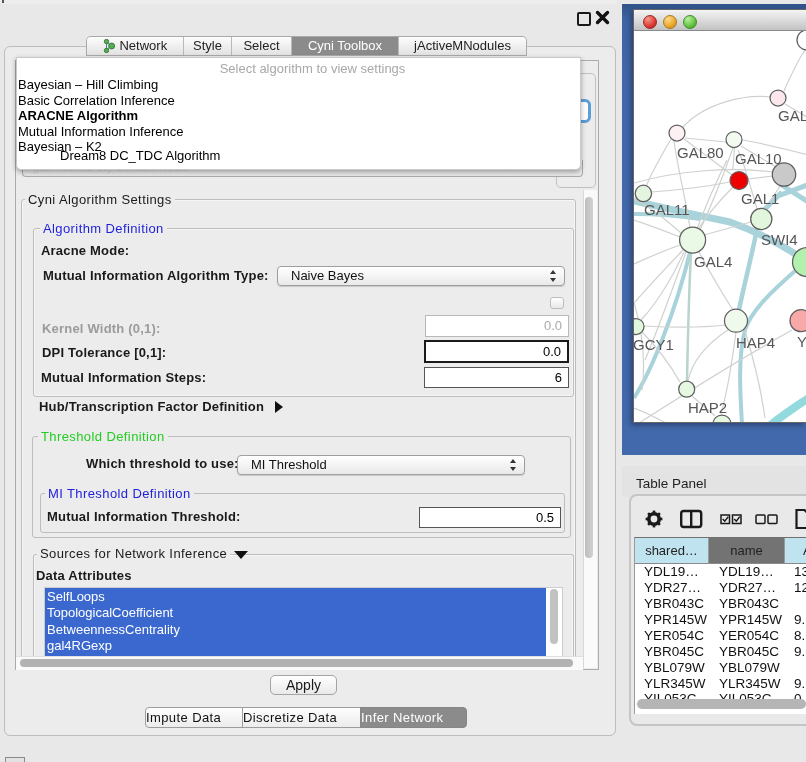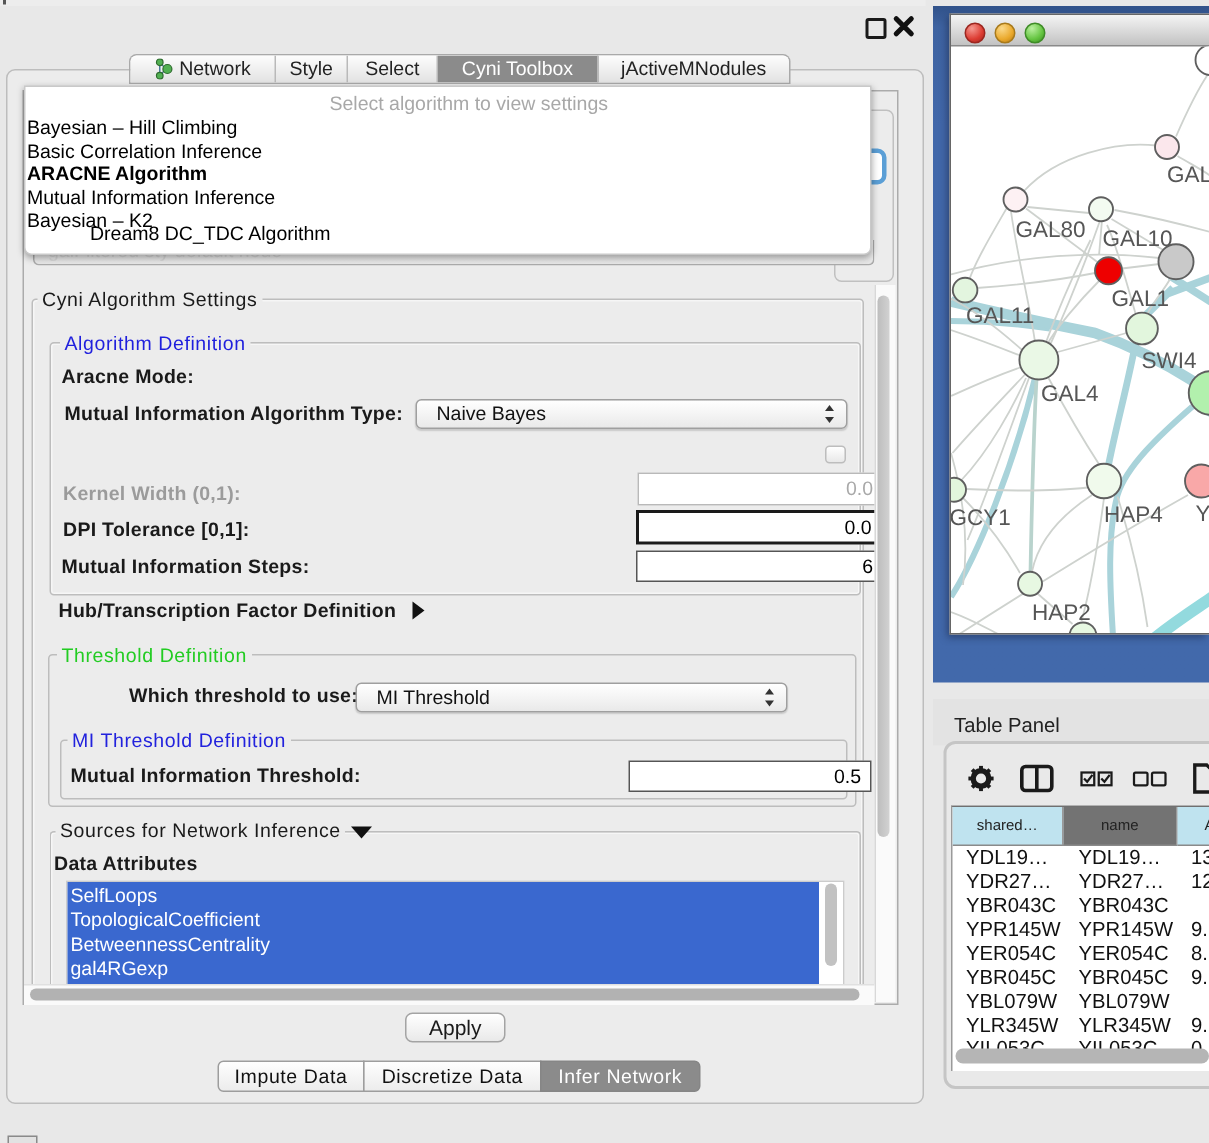--- a/index.html
+++ b/index.html
@@ -30,49 +30,49 @@
 
 .combo{position:absolute;background:linear-gradient(#ffffff,#f3f3f3 55%,#e9e9e9);
   border:1px solid #9f9f9f;border-radius:4px;height:18px;line-height:18px;
   padding-left:13px;font-size:13px;color:#111;box-shadow:0 1px 1px rgba(0,0,0,.15);}
 .combo .ar{position:absolute;right:7px;top:2px;width:7px;height:14px;}
 .combo .ar:before{content:"";position:absolute;left:0;top:1px;border:3px solid transparent;
   border-bottom:4.5px solid #333;border-top:none;}
 .combo .ar:after{content:"";position:absolute;left:0;bottom:1px;border:3px solid transparent;
   border-top:4.5px solid #333;border-bottom:none;}
 
-.tf{position:absolute;background:#fff;font-size:13px;text-align:right;padding-right:6px;padding-left:20px;}
+.tf{position:absolute;background:#fff;font-size:13px;text-align:right;padding-right:6px;}
 
 #dropdown{left:16px;top:57px;width:563px;height:111px;background:#fff;
   border:1px solid #c9c9c9;border-radius:0 0 5px 5px;box-shadow:0 2px 5px rgba(0,0,0,.35);z-index:50;}
 #dropdown .hint{position:absolute;left:0;right:0;top:3px;text-align:center;color:#a8a8a8;padding-left:28px;}
 #dropdown .it{position:absolute;left:1px;font-size:13px;color:#000;white-space:nowrap;}
 #dropdown .itb{font-weight:bold;}
 
 .btab{position:absolute;height:21px;line-height:20px;background:linear-gradient(#fefefe,#ececec);
-  border:1px solid #9d9d9d;font-size:13px;letter-spacing:.4px;color:#111;text-align:center;box-sizing:border-box;}
+  border:1px solid #9d9d9d;font-size:13px;letter-spacing:.4px;color:#111;box-sizing:border-box;}
 .btab.sel{background:#8b8b8b;color:#fff;border-color:#868686;}
 
 .sb-thumb{position:absolute;background:#c6c6c6;border-radius:5px;}
 
 #desktop{left:622px;top:4px;width:184px;height:451px;
   background:linear-gradient(180deg,#31528a 0px,#3e63a1 14px,#4268aa 80px,#4269ab 100%);}
 #macwin{left:633px;top:9px;width:172px;height:412px;background:#fff;
   border:1px solid #666;border-right:none;box-shadow:-2px 2px 5px rgba(20,30,60,.5);}
 #mactitle{left:0;top:0;width:100%;height:20px;
   background:linear-gradient(#f4f4f4,#d9d9d9 55%,#c2c2c2);border-bottom:1px solid #8a8a8a;}
 .light{position:absolute;top:5px;width:12px;height:12px;border-radius:50%;}
 #tp-bar{left:622px;top:455px;width:184px;height:31px;background:#e3e3e3;margin-top:11px;}
 #tp-bar span{position:absolute;left:14px;top:10px;font-size:13.5px;color:#222;}
 #tp-box{left:629px;top:494px;width:190px;height:228px;background:#e9e9e9;
   border:2px solid #c5c5c5;border-radius:8px;}
 
 #tbl{left:634px;top:537px;width:172px;height:176px;background:#fff;border-left:1px solid #9a9a9a;border-top:1px solid #707070;overflow:hidden;}
 .th{position:absolute;top:0;height:25px;border-right:1px solid #9a9a9a;border-bottom:1px solid #8a8a8a;
-  text-align:center;font-size:10px;color:#222;line-height:25px;box-sizing:content-box;}
+  text-align:center;font-size:13px;color:#222;line-height:25px;box-sizing:content-box;}
 .tr{position:absolute;font-size:13.5px;color:#111;height:16px;line-height:16px;white-space:nowrap;}
 </style>
 </head>
 <body>
 <div id="root">
 
   <div class="abs" style="left:0;top:0;width:617px;height:4px;background:#ededed;"></div>
   <div class="abs" style="left:2px;top:0;width:2px;height:3px;background:#555;"></div>
   <div class="abs" id="cp-float"></div>
   <svg class="abs" style="left:595px;top:10px;" width="15" height="15" viewBox="0 0 15 15">

